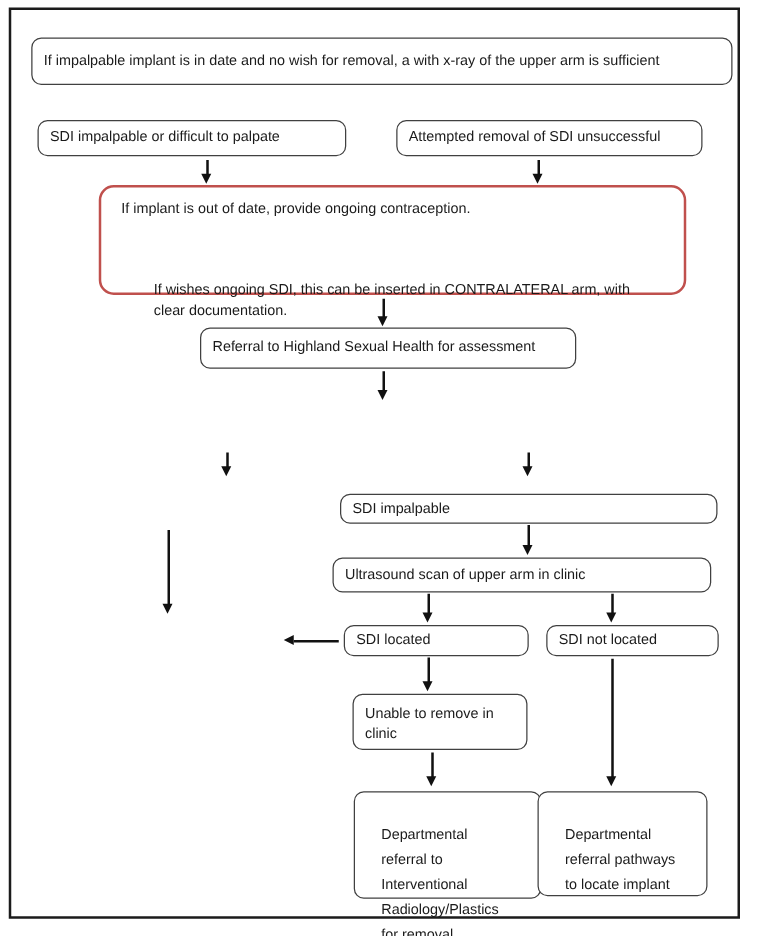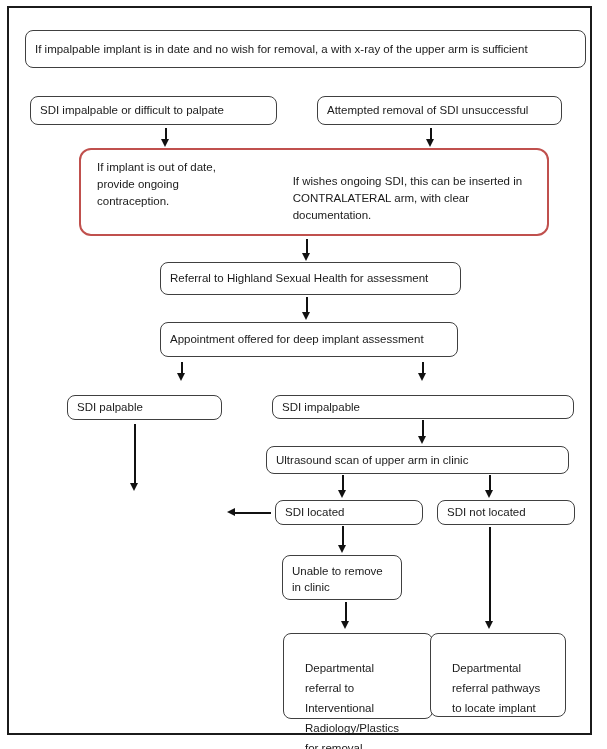--- a/index.html
+++ b/index.html
@@ -17,21 +17,21 @@
   }
   .node{
     position:absolute;box-sizing:border-box;
     background:#ffffff;border:1.4px solid #404040;border-radius:8px;
     display:flex;align-items:center;
     padding:0 9px;font-size:11.5px;line-height:1.3;
   }
   .node.multiline{align-items:flex-start;}
   .warning{
     border:2.5px solid #C0504D;border-radius:12px;
-    flex-direction:row;align-items:flex-start;justify-content:flex-start;
+    flex-direction:column;align-items:flex-start;justify-content:flex-start;
     padding:9px 16px;
     gap:34px;
   }
   .warning p{margin:0;line-height:17px;}
   .warning p + p{margin-top:14px;max-width:420px;margin-left:26px;}
   .success{border:3px solid #9BBB59;border-radius:6px;}
   .vline{position:absolute;width:1.5px;background:#111;}
   .vhead{
     position:absolute;width:0;height:0;
     border-left:4.5px solid transparent;border-right:4.5px solid transparent;
@@ -67,43 +67,37 @@
   </div>
 
   <div class="node warning" style="left:79px;top:148px;width:470px;height:88px">
     <p>If implant is out of date, provide ongoing contraception.</p>
     <p>If wishes ongoing SDI, this can be inserted in CONTRALATERAL arm, with clear documentation.</p>
   </div>
 
   <div class="node" style="left:160px;top:262px;width:301px;height:33px">
     <span>Referral to Highland Sexual Health for assessment</span>
   </div>
-  <div class="node" style="left:160px;top:322px;width:298px;height:35px">
-    <span>Appointment offered for deep implant assessment</span>
-  </div>
 
-  <div class="node" style="left:67px;top:395px;width:155px;height:25px">
-    <span>SDI palpable</span>
-  </div>
   <div class="node" style="left:272px;top:395px;width:302px;height:24px">
     <span>SDI impalpable</span>
   </div>
 
   <div class="node" style="left:266px;top:446px;width:303px;height:28px">
     <span>Ultrasound scan of upper arm in clinic</span>
   </div>
 
   <div class="node" style="left:275px;top:500px;width:148px;height:25px">
     <span>SDI located</span>
   </div>
   <div class="node" style="left:437px;top:500px;width:138px;height:25px">
     <span>SDI not located</span>
   </div>
 
-  <div class="node multiline pad-top7 lh16" style="left:282px;top:555px;width:120px;height:45px">
+  <div class="node multiline pad-top7 lh16" style="left:282px;top:555px;width:140px;height:45px">
     <p style="width:106px">Unable to remove in clinic</p>
   </div>
 
   <div class="node multiline pad-top12 lh20" style="left:283px;top:633px;width:150px;height:86px">
     <p style="width:128px">Departmental referral to Interventional Radiology/Plastics for removal</p>
   </div>
   <div class="node multiline pad-top12 lh20" style="left:430px;top:633px;width:136px;height:84px">
     <p style="width:102px">Departmental referral pathways to locate implant</p>
   </div>
 

